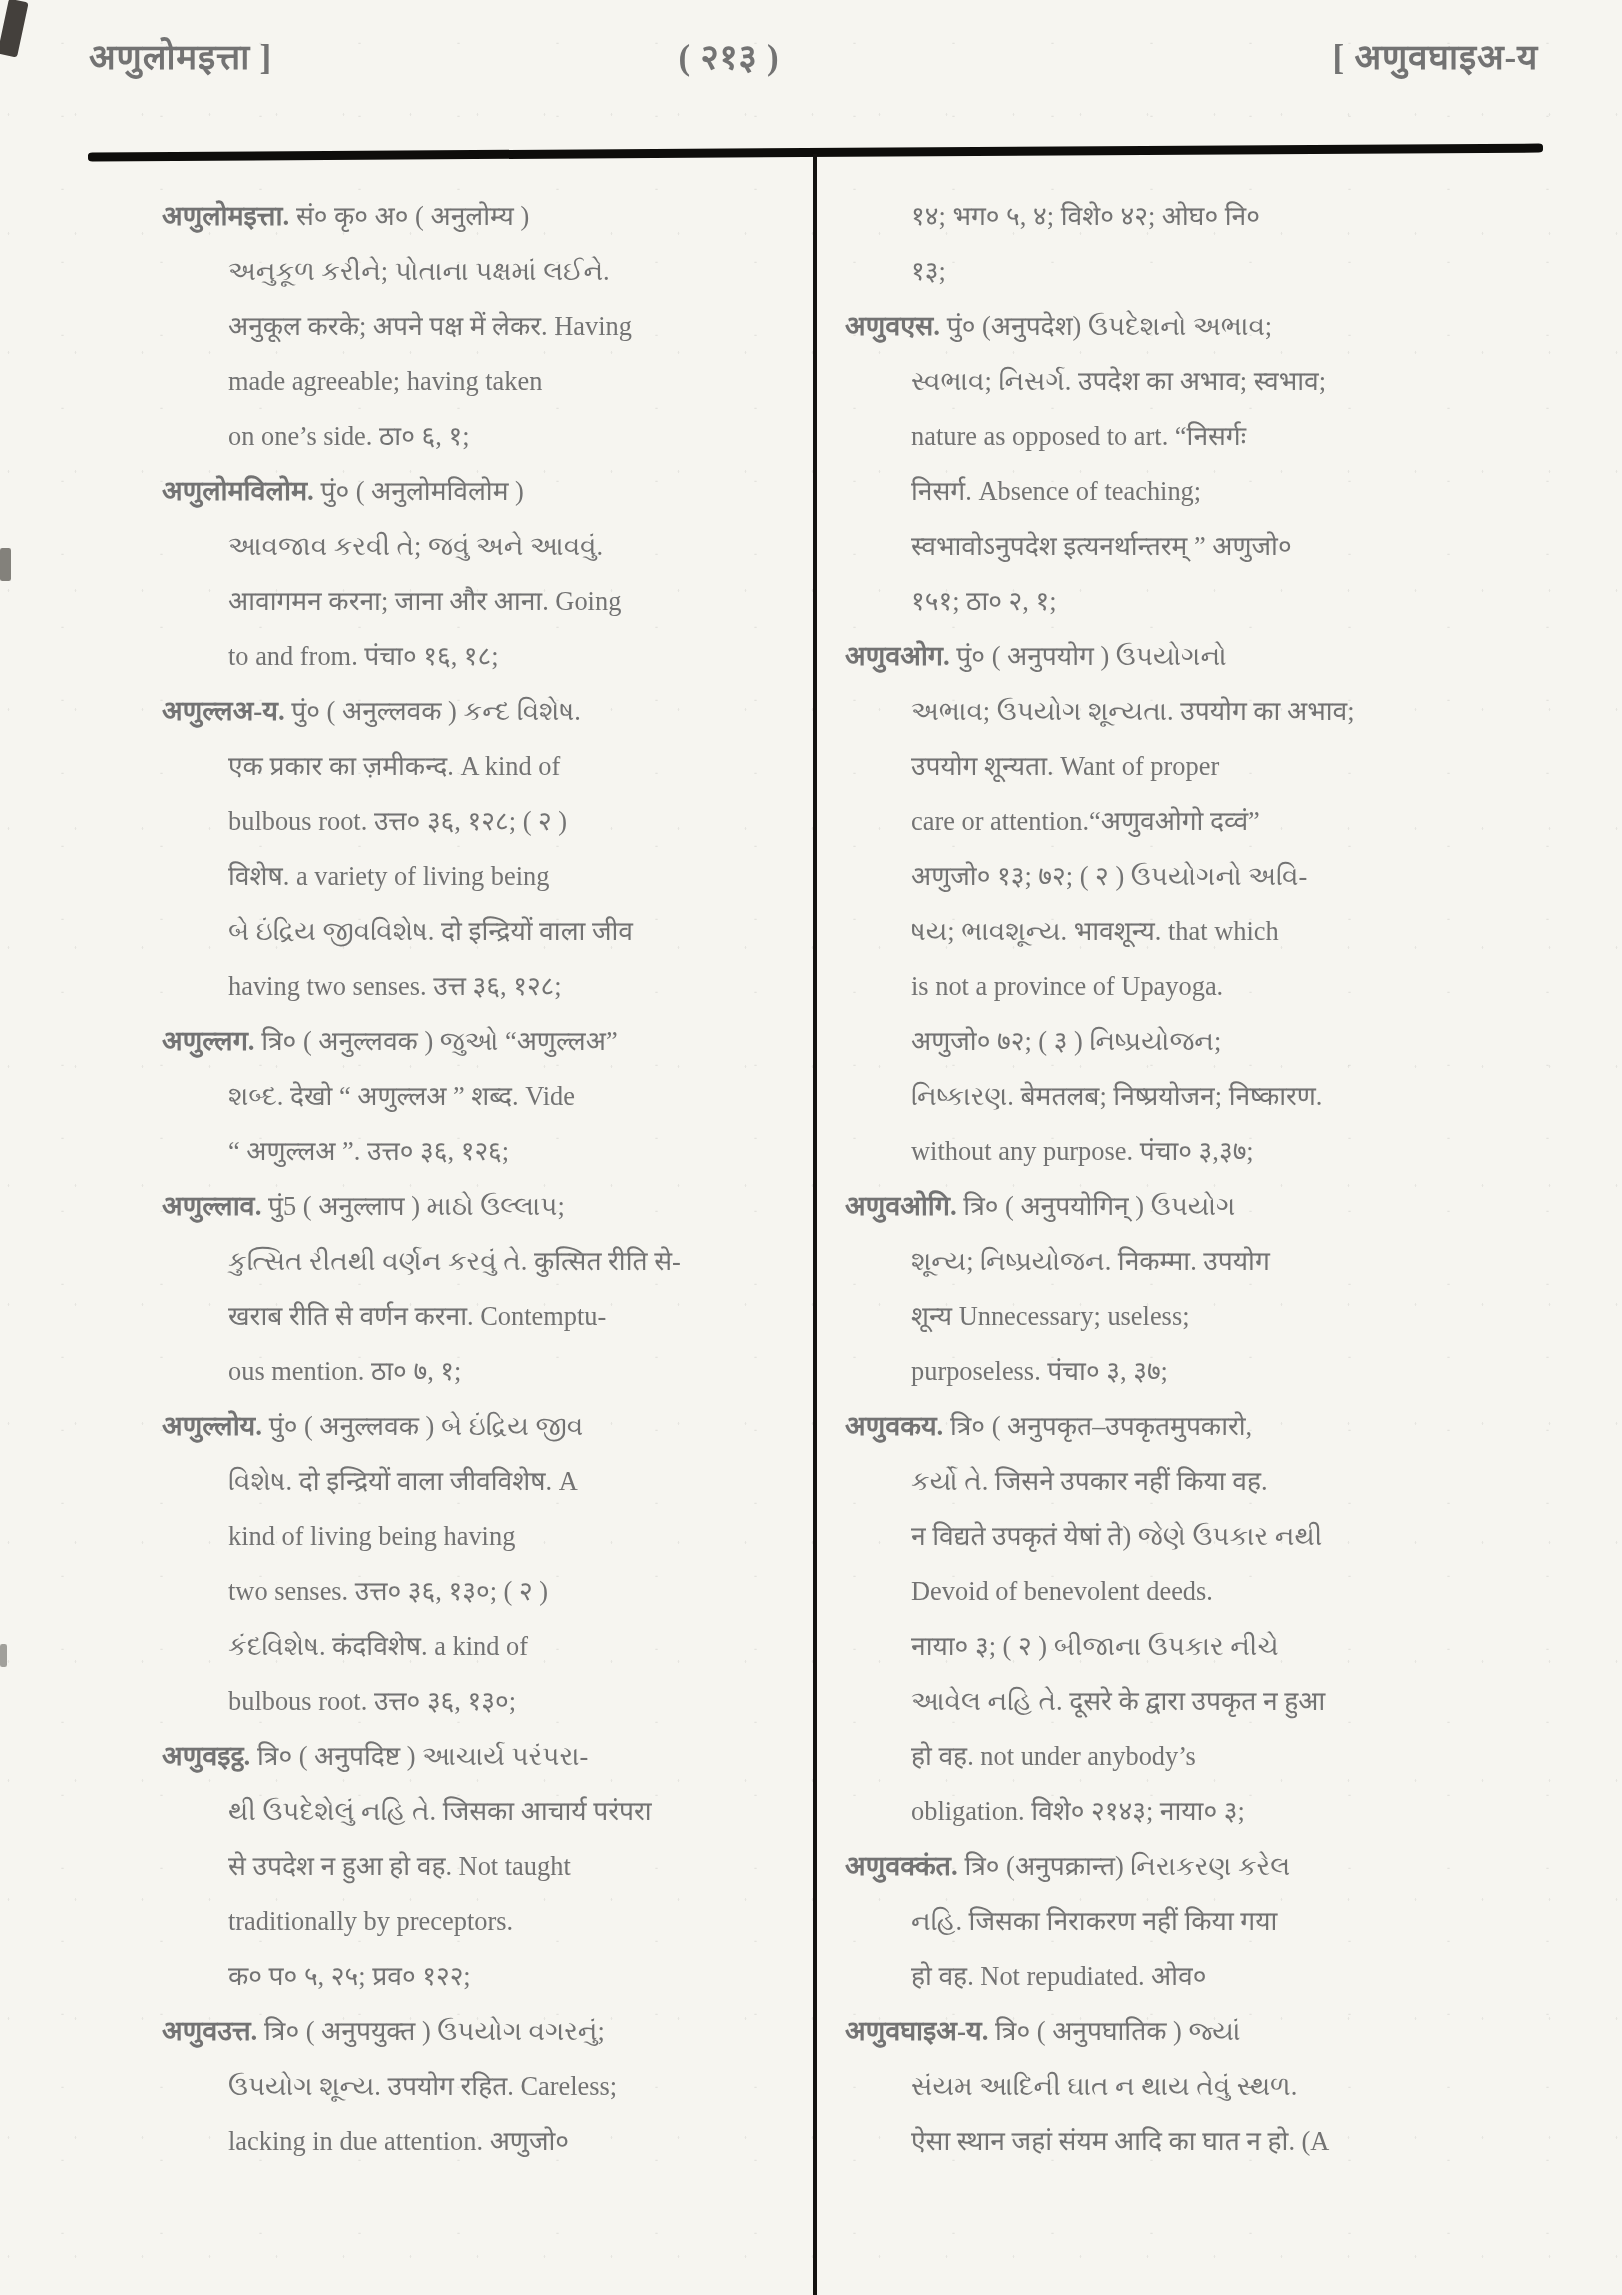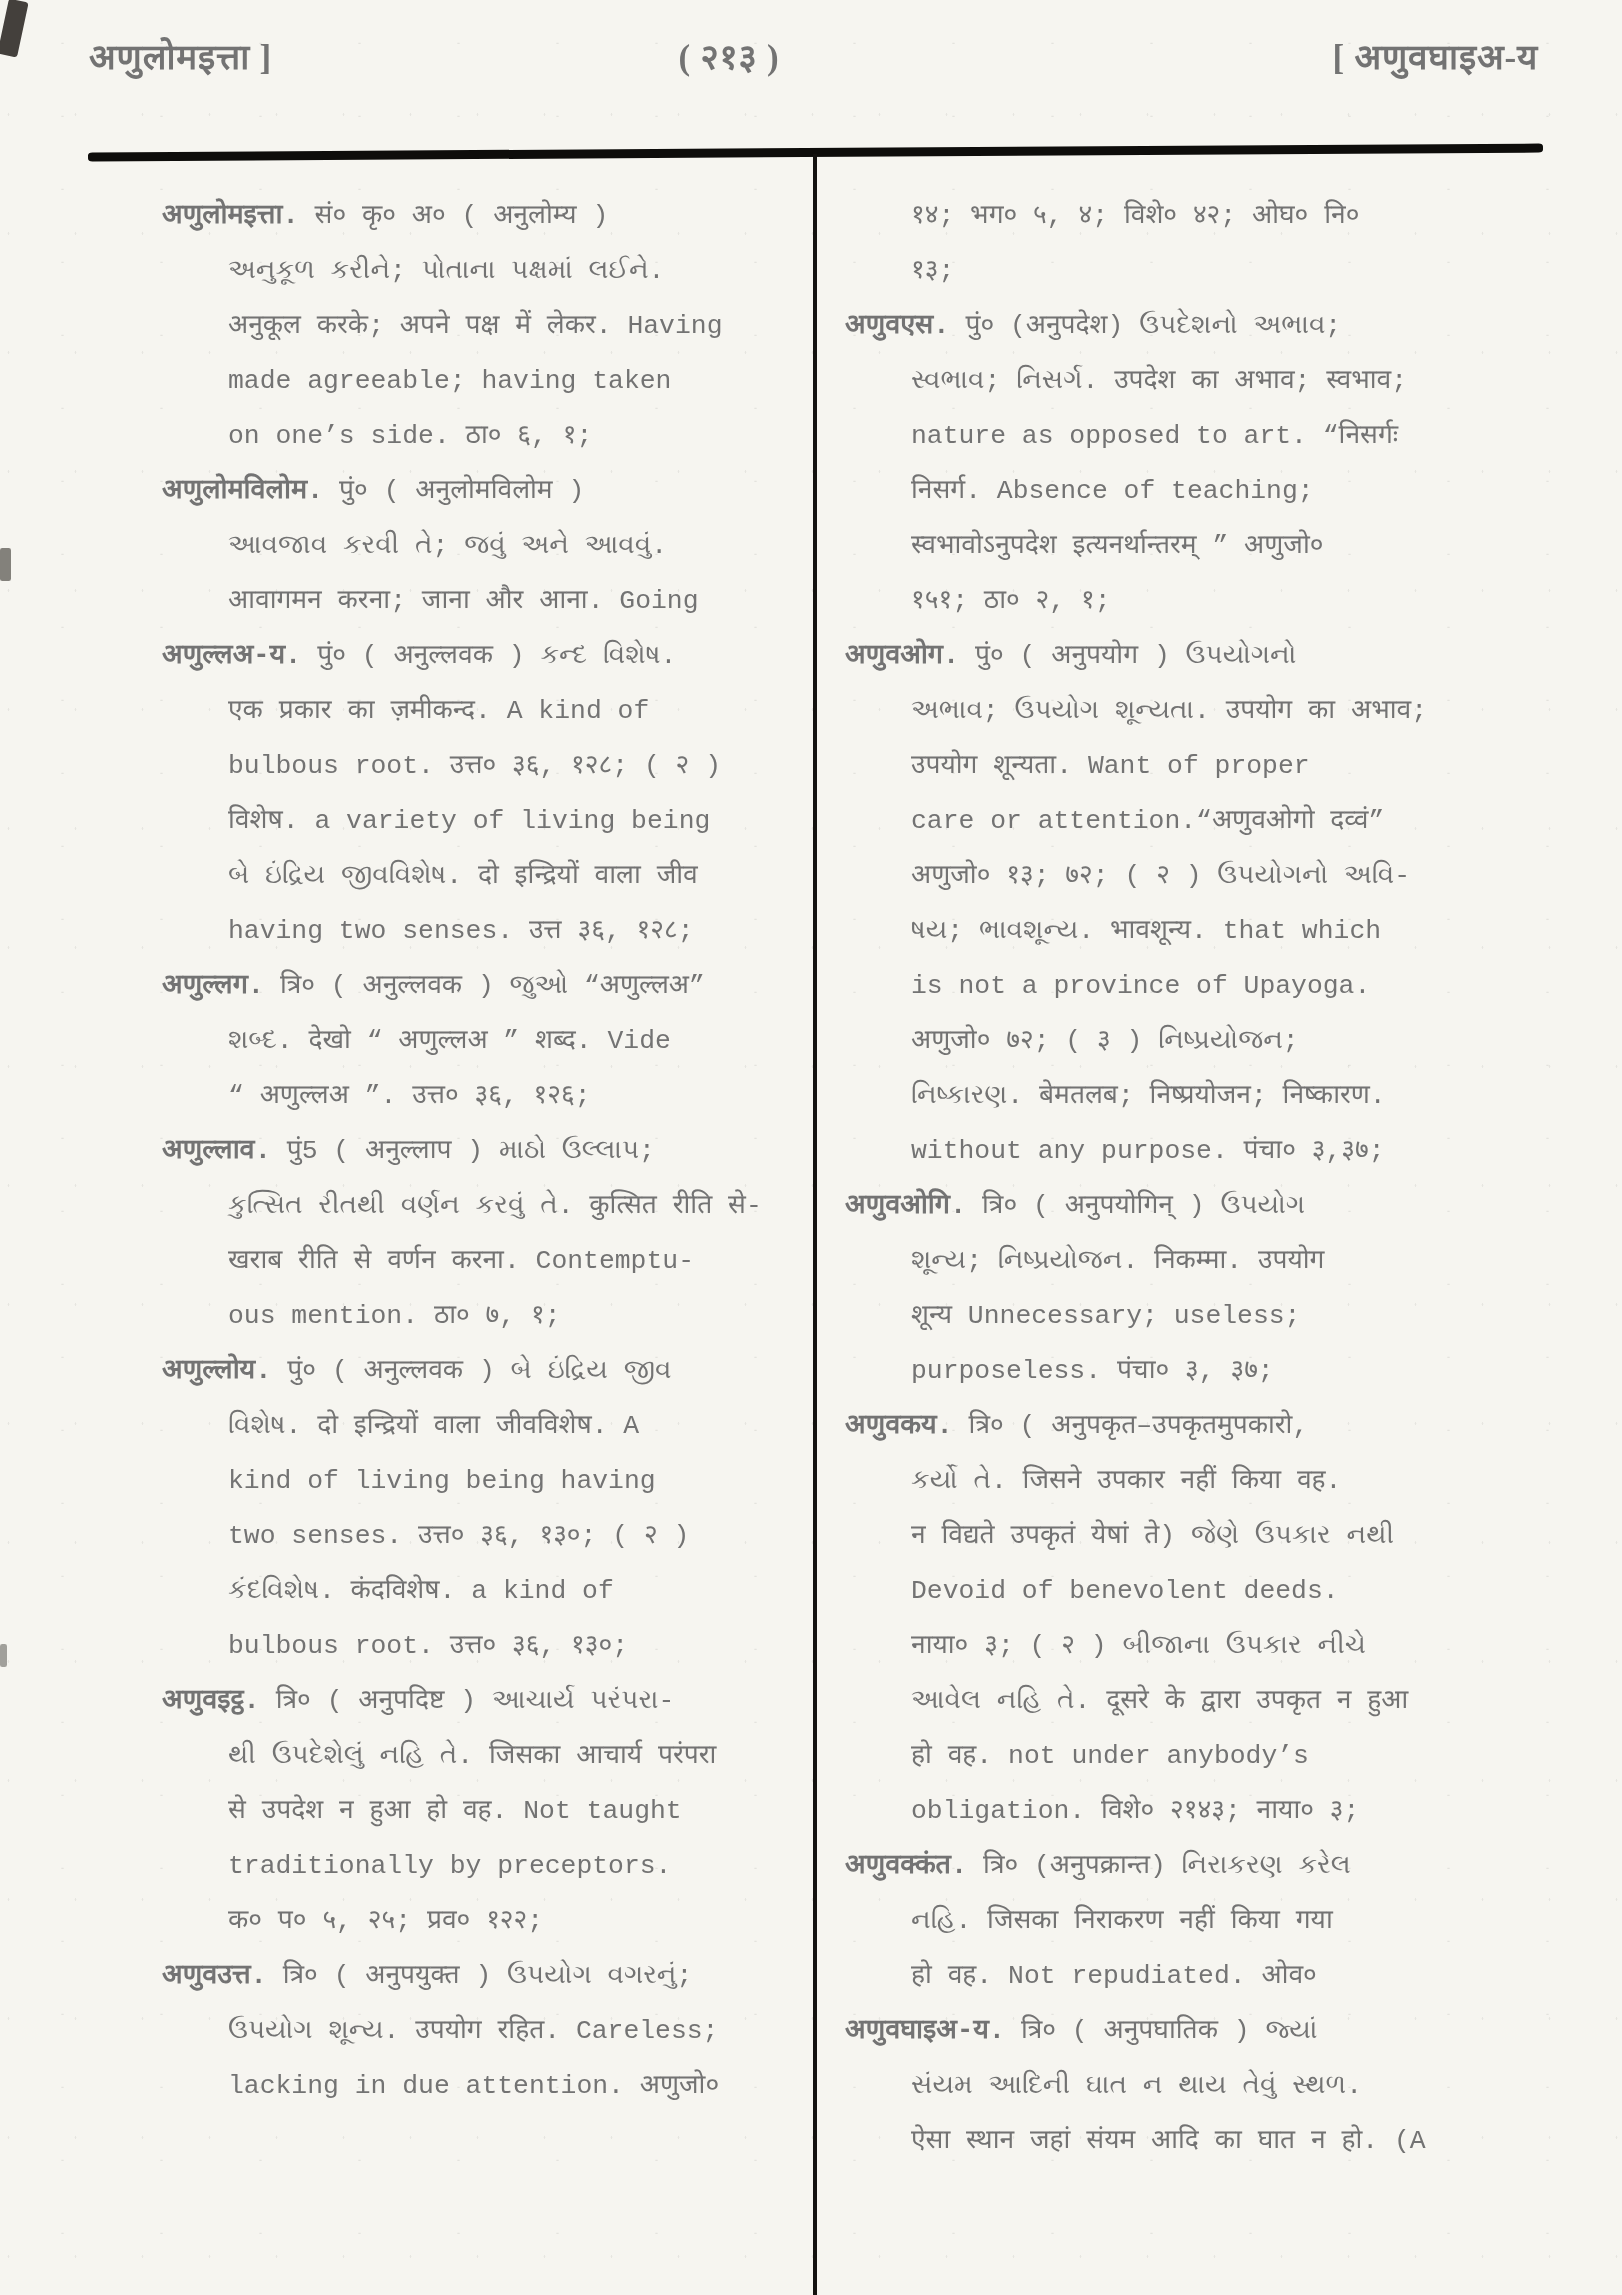--- a/index.html
+++ b/index.html
@@ -42,21 +42,20 @@
   }
   .divider {
     position: absolute;
     left: 813px; top: 154px;
     width: 3.8px; height: 2142px;
     background: #141210;
   }
   .col {
     position: absolute;
     top: 189px;
-    font-family: Liberation Mono, monospace;
   }
   .col-left  { left: 162px; width: 651px; }
   .col-right { left: 845px; width: 701px; }
   .entry { margin: 0; }
   .line {
     line-height: 55px;
     min-height: 55px;
     font-size: 26.4px;
     padding-left: 66px;
     white-space: nowrap;
@@ -86,20 +85,21 @@
         <div class="line first"><span class="hw">अणुलोमइत्ता.</span> <span>सं० कृ० अ० ( अनुलोम्य )</span></div>
         <div class="line">અનુકૂળ કરીને; પોતાના પક્ષમાં લઈને.</div>
         <div class="line">अनुकूल करके; अपने पक्ष में लेकर. Having</div>
         <div class="line">made agreeable; having taken</div>
         <div class="line">on one’s side. ठा० ६, १;</div>
       </div>
       <div class="entry">
         <div class="line first"><span class="hw">अणुलोमविलोम.</span> <span>पुं० ( अनुलोमविलोम )</span></div>
         <div class="line">આવજાવ કરવી તે; જવું અને આવવું.</div>
         <div class="line">आवागमन करना; जाना और आना. Going</div>
+        <div class="line">to and from. पंचा० १६, १८;</div>
       </div>
       <div class="entry">
         <div class="line first"><span class="hw">अणुल्लअ-य.</span> <span>पुं० ( अनुल्लवक ) કન્દ વિશેષ.</span></div>
         <div class="line">एक प्रकार का ज़मीकन्द. A kind of</div>
         <div class="line">bulbous root. उत्त० ३६, १२८; ( २ )</div>
         <div class="line">विशेष. a variety of living being</div>
         <div class="line">બે ઇંદ્રિય જીવવિશેષ. दो इन्द्रियों वाला जीव</div>
         <div class="line">having two senses. उत्त ३६, १२८;</div>
       </div>
       <div class="entry">

